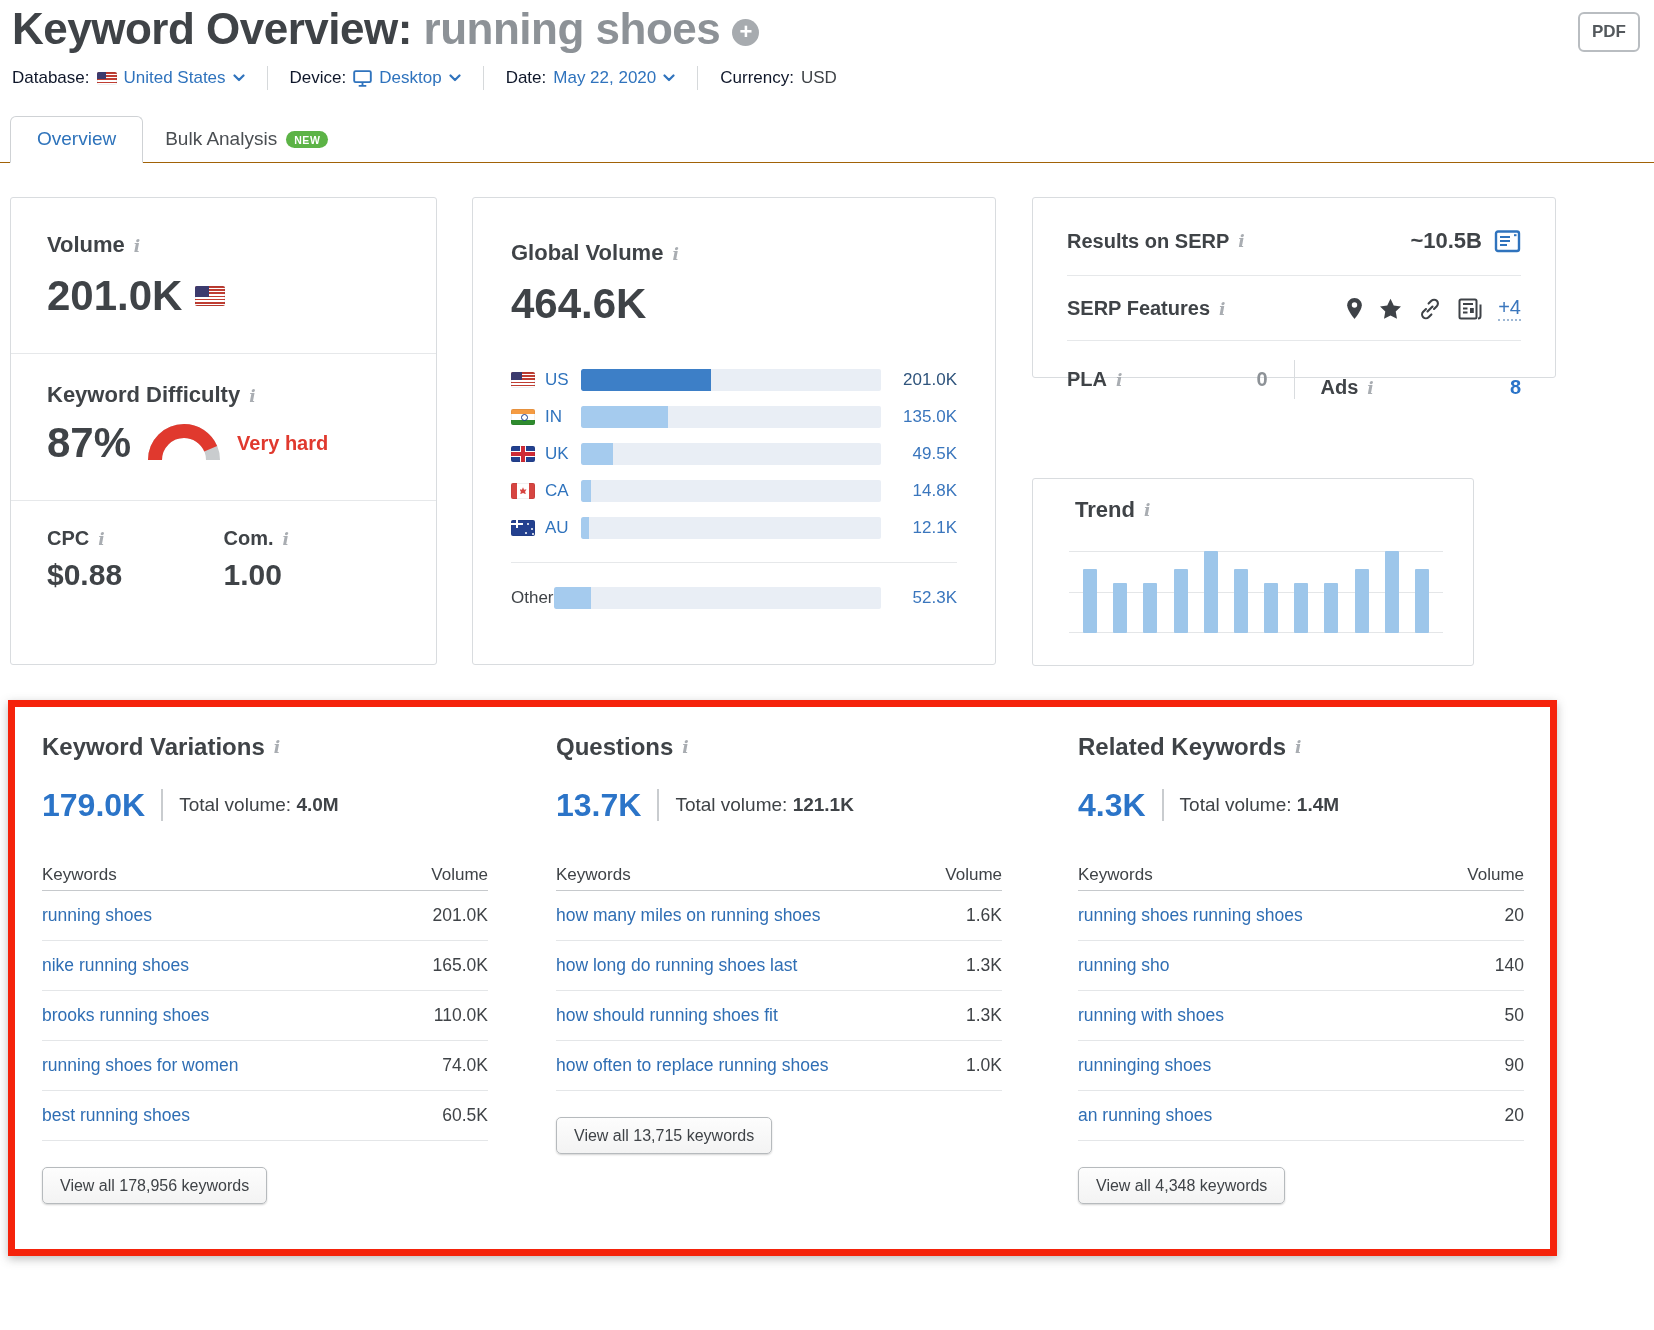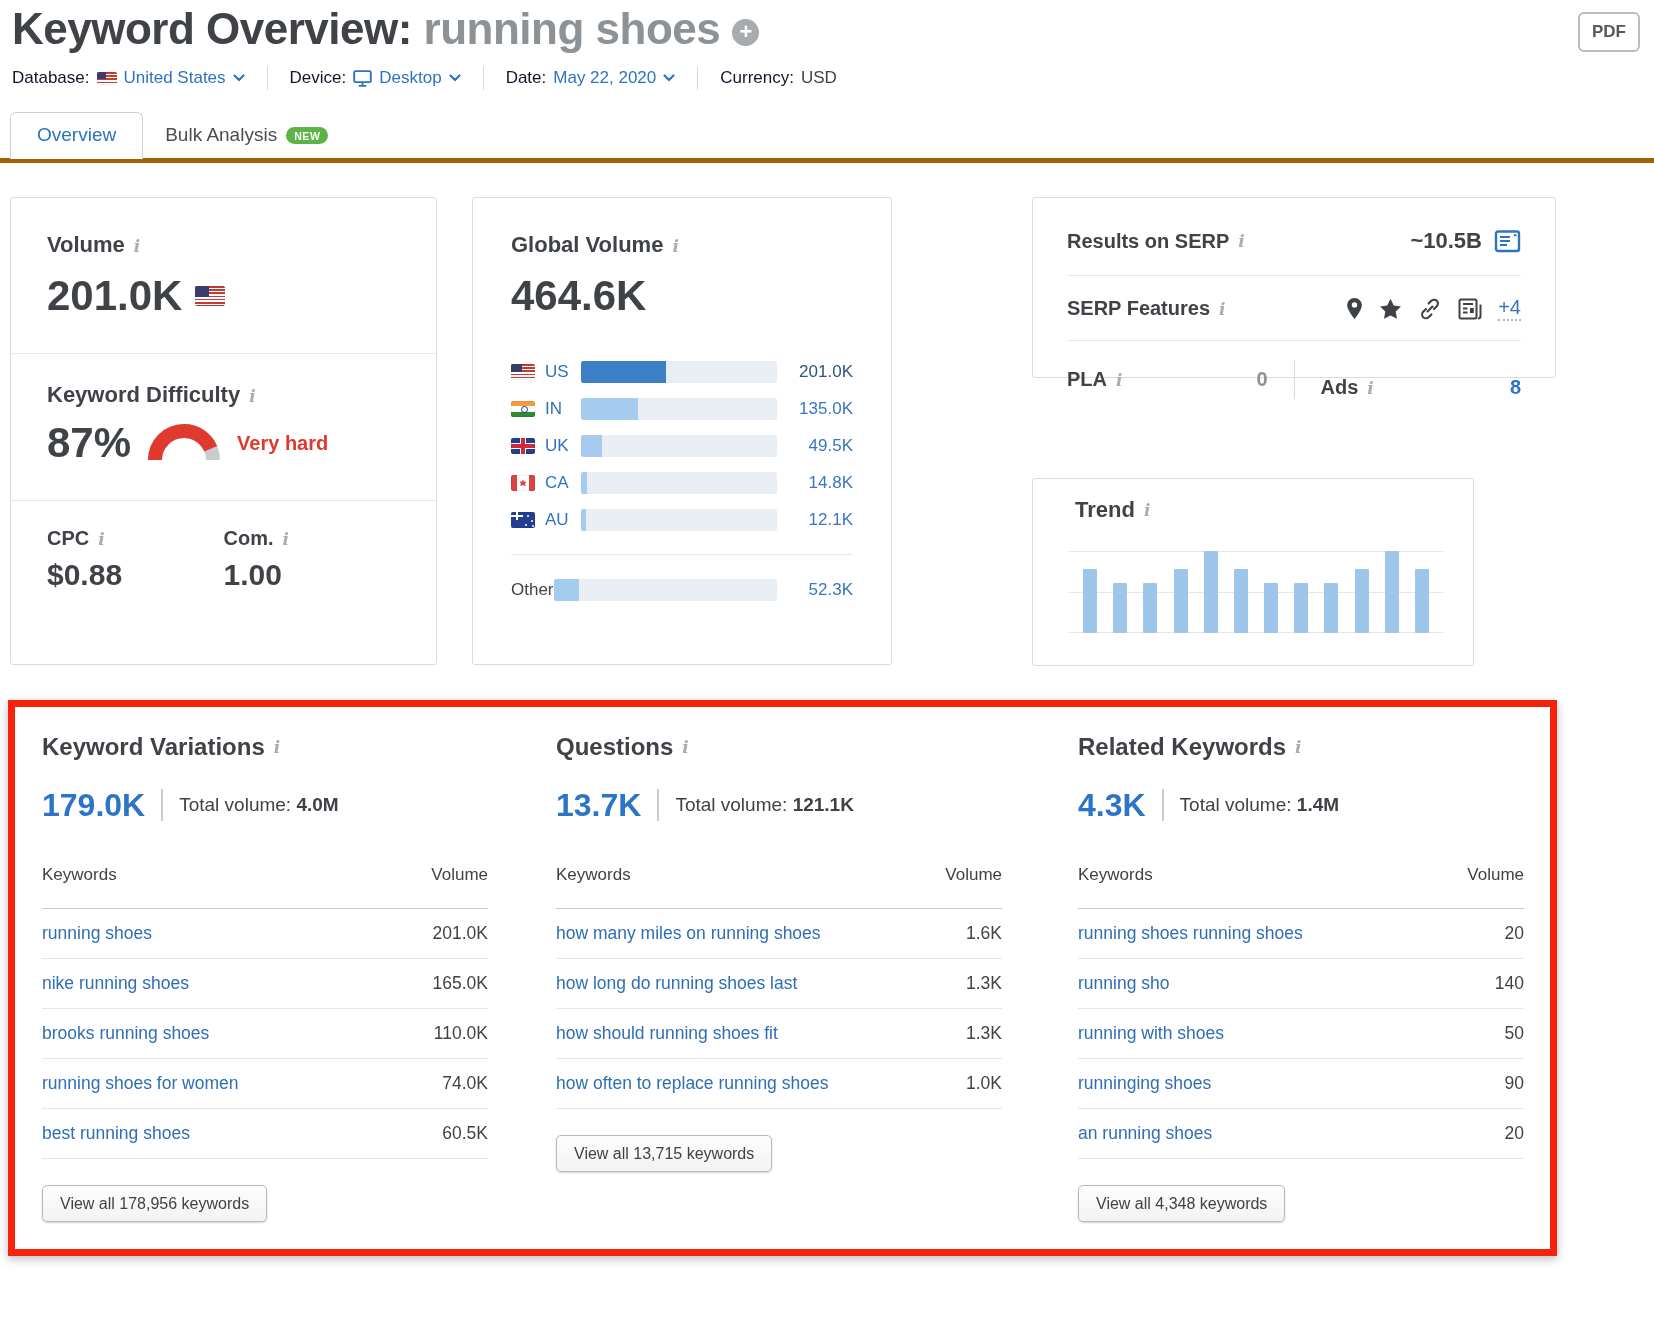--- a/index.html
+++ b/index.html
@@ -14,21 +14,21 @@
 
   
   .filters { position:absolute; left:12px; top:66px; display:flex; align-items:center; font-size:17px; }
   .fseg { display:flex; align-items:center; gap:7px; padding:2px 22px 2px 0; margin-right:22px; border-right:1px solid #d6d9db; }
   .fseg:last-child { border-right:none; }
   .flabel { color:#0f172a; }
   .fvalue { color:#2f73bd; cursor:pointer; text-decoration:none; display:flex; align-items:center; gap:7px; }
   .fvalue.plain { color:#3f4347; cursor:default; }
 
   
-  .tabs { position:absolute; left:0; right:0; top:116px; height:47px; display:flex; align-items:flex-end; padding-left:10px; border-bottom:5px solid #a16207; }
+  .tabs { position:absolute; left:0; right:0; top:116px; height:47px; display:flex; align-items:flex-end; padding-left:10px; border-bottom:1px solid #a16207; }
   .tab { font-size:19px; padding:11px 22px 12px; cursor:pointer; display:flex; align-items:center; gap:9px; color:#4a4e52; }
   .tab.active { color:#2e73bb; background:#fff; border:1px solid #cfd2d5; border-bottom:1px solid #fff; margin-bottom:-1px; border-radius:6px 6px 0 0; padding:11px 26px 12px; }
   .badge-new { background:#5cb346; color:#fff; font-size:10.5px; font-weight:700; letter-spacing:.6px; padding:3px 8px 2px; border-radius:9px; text-transform:uppercase; }
 
   
   .card { position:absolute; background:#fff; border:1px solid #d9dcdf; border-radius:3px; }
   .card-title { font-size:22px; font-weight:700; color:#3f4347; }
   .info { font-family:"DejaVu Serif", serif; font-style:italic; font-weight:700; color:#a9adb2; font-size:17px; margin-left:9px; }
   .big-num { font-size:42px; font-weight:700; color:#3f4347; line-height:1.1; }
   .card-div { border:none; border-top:1px solid #e6e8ea; }
@@ -62,21 +62,21 @@
   .flag-ca::after { content:""; position:absolute; left:50%; top:50%; width:7px; height:7px; margin:-3.5px 0 0 -3.5px; background:#d64541;
     clip-path:polygon(50% 0,65% 35%,100% 30%,80% 65%,90% 100%,50% 82%,10% 100%,20% 65%,0 30%,35% 35%); }
   .flag-au { background:#23408f; }
   .flag-au::before { content:""; position:absolute; left:0; top:0; width:12px; height:8px; background:
     linear-gradient(90deg,transparent 40%,#fff 40% 60%,transparent 60%),
     linear-gradient(180deg,transparent 33%,#fff 33% 67%,transparent 67%); }
   .flag-au::after { content:""; position:absolute; left:16px; top:3px; width:2px; height:2px; border-radius:50%; background:#fff;
     box-shadow:4px 5px 0 #fff,-2px 9px 0 #fff,5px 10px 0 #fff; }
 
   
-  .card-global { left:472px; top:197px; width:420px; height:468px; padding:0 38px; }
+  .card-global { left:472px; top:197px; width:524px; height:468px; padding:8px 38px; }
   .gv-rows { margin-top:34px; }
   .gv-row { display:flex; align-items:center; height:37px; }
   .gv-code { width:36px; margin-left:10px; font-size:17px; color:#2f73bd; text-decoration:none; cursor:pointer; }
   .gv-code.plain { color:#3f4347; cursor:default; width:auto; margin-left:0; }
   .gv-other-label { width:70px; font-size:17px; color:#3f4347; }
   .gv-track { flex:1; height:22px; background:#e9eef5; border-radius:2px; overflow:hidden; }
   .gv-fill { display:block; height:100%; background:#a5cbee; border-radius:2px 0 0 2px; }
   .gv-fill.dark { background:#3d7fc7; }
   .gv-val { width:76px; text-align:right; font-size:17px; color:#3a76bd; }
   .gv-val.us { color:#2f547c; }
@@ -112,21 +112,21 @@
   .red-box { position:absolute; left:8px; top:700px; width:1549px; height:556px; border:7px solid #f5230b; background:#fff; box-shadow:0 3px 9px rgba(70,70,70,.35); }
   .kw-col { position:absolute; width:446px; top:733px; }
   .col1 { left:42px; } .col2 { left:556px; } .col3 { left:1078px; }
   .sec-title { font-size:24px; font-weight:700; display:flex; align-items:center; }
   .sec-stats { display:flex; align-items:center; margin-top:24px; height:40px; }
   .sec-count { font-size:32px; font-weight:700; color:#2b74c8; text-decoration:none; cursor:pointer; }
   .stat-sep { width:2px; height:32px; background:#c9cccf; margin:0 16px; }
   .sec-total { font-size:19px; color:#3f4347; }
   .sec-total b { font-weight:700; }
   .tbl { margin-top:40px; }
-  .tbl-head { display:flex; justify-content:space-between; font-size:17px; color:#3f4347; padding-bottom:23px; border-bottom:1px solid #c6c9cc; }
+  .tbl-head { display:flex; justify-content:space-between; font-size:17px; color:#3f4347; padding-bottom:5px; border-bottom:1px solid #c6c9cc; }
   .tbl-row { display:flex; justify-content:space-between; align-items:center; padding:14px 0; border-bottom:1px solid #e4e6e8; font-size:17.5px; }
   .tbl-row a { color:#2f6eb4; text-decoration:none; cursor:pointer; }
   .tbl-row .vol { color:#3f4347; }
   .view-all { margin-top:26px; height:37px; padding:0 17px; font-family:inherit; font-size:16px; color:#3f4347; background:linear-gradient(#fdfdfd,#f3f3f3); border:1px solid #b6babd; border-radius:5px; box-shadow:0 1px 2px rgba(0,0,0,.18); cursor:pointer; }
 
   svg { display:block; }
   .ico { flex:0 0 auto; }
 </style>
 </head>
 <body>

